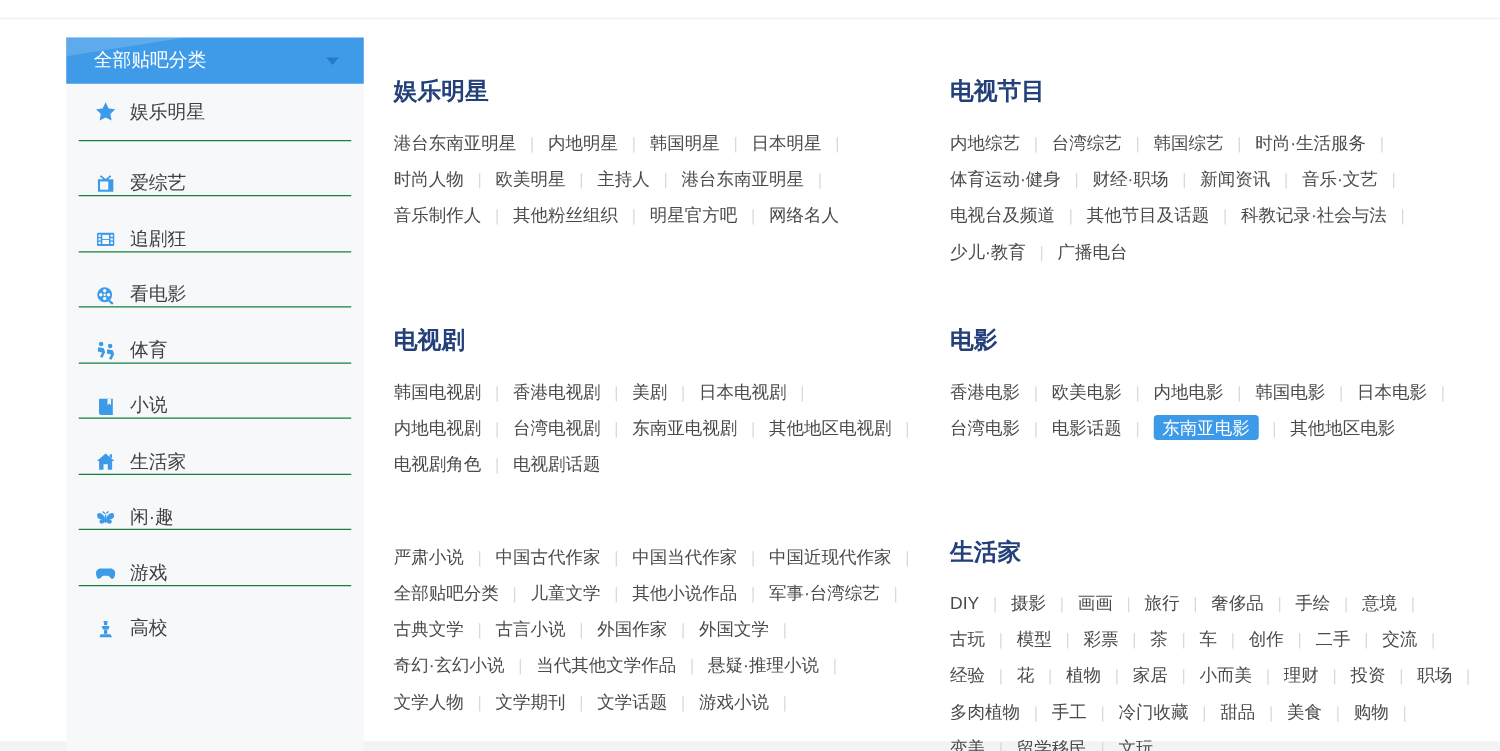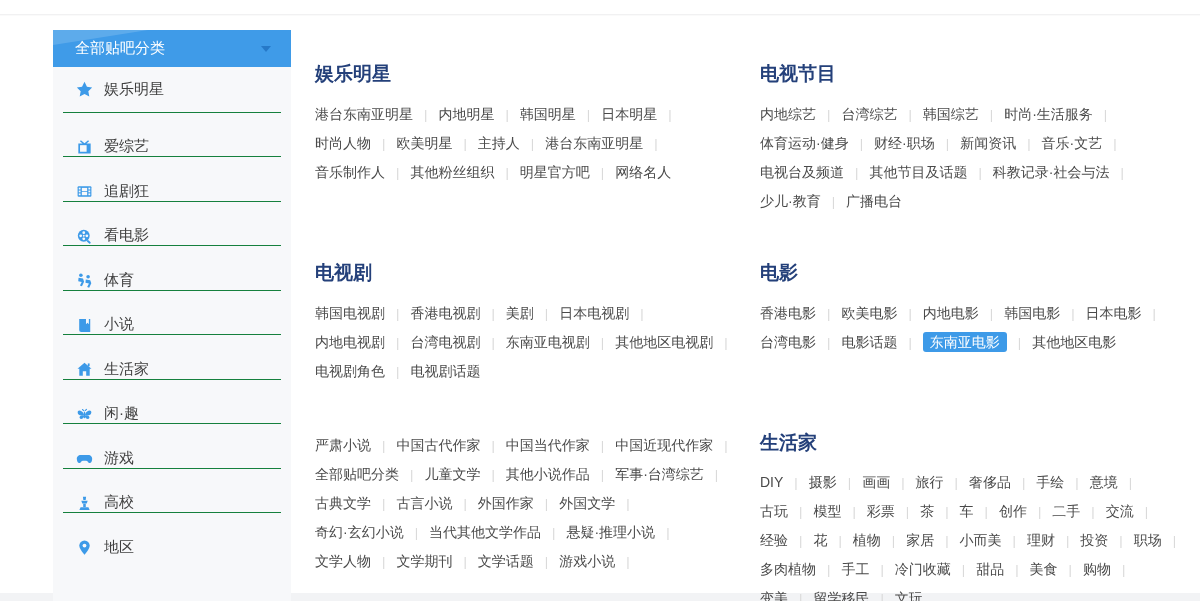--- a/index.html
+++ b/index.html
@@ -157,29 +157,20 @@
           <span class="icn">
             <svg viewBox="0 0 16 16" xmlns="http://www.w3.org/2000/svg">
               <path d="M6.5 1.6h3l-.4 3.2H6.9z"></path>
               <path d="M5 5.4h6l-.9 2.7H5.9z"></path>
               <rect x="6.8" y="8.2" width="2.4" height="3.2"></rect>
               <path d="M3.2 14l1.1-2.4h7.4L12.8 14z"></path>
             </svg>
           </span>
           <span class="lbl">高校</span>
         </li>
-        <li class="sidebar-item">
-          <span class="icn">
-            <svg viewBox="0 0 16 16" xmlns="http://www.w3.org/2000/svg">
-              <path d="M8 1.3a4.9 4.9 0 014.9 4.9C12.9 9.7 8 14.8 8 14.8S3.1 9.7 3.1 6.2A4.9 4.9 0 018 1.3z"></path>
-              <circle cx="8" cy="6.2" r="1.8" fill="#f7f8fa"></circle>
-            </svg>
-          </span>
-          <span class="lbl">地区</span>
-        </li>
       </ul>
   </aside>
 
   <main class="main" id="main-grid">
       <section>
         <h2 class="section-title">娱乐明星</h2>
         <div class="link-row"><a class="cat-link">港台东南亚明星</a><span class="sep">|</span><a class="cat-link">内地明星</a><span class="sep">|</span><a class="cat-link">韩国明星</a><span class="sep">|</span><a class="cat-link">日本明星</a><span class="sep">|</span></div>
         <div class="link-row"><a class="cat-link">时尚人物</a><span class="sep">|</span><a class="cat-link">欧美明星</a><span class="sep">|</span><a class="cat-link">主持人</a><span class="sep">|</span><a class="cat-link">港台东南亚明星</a><span class="sep">|</span></div>
         <div class="link-row"><a class="cat-link">音乐制作人</a><span class="sep">|</span><a class="cat-link">其他粉丝组织</a><span class="sep">|</span><a class="cat-link">明星官方吧</a><span class="sep">|</span><a class="cat-link">网络名人</a></div>
       </section>

